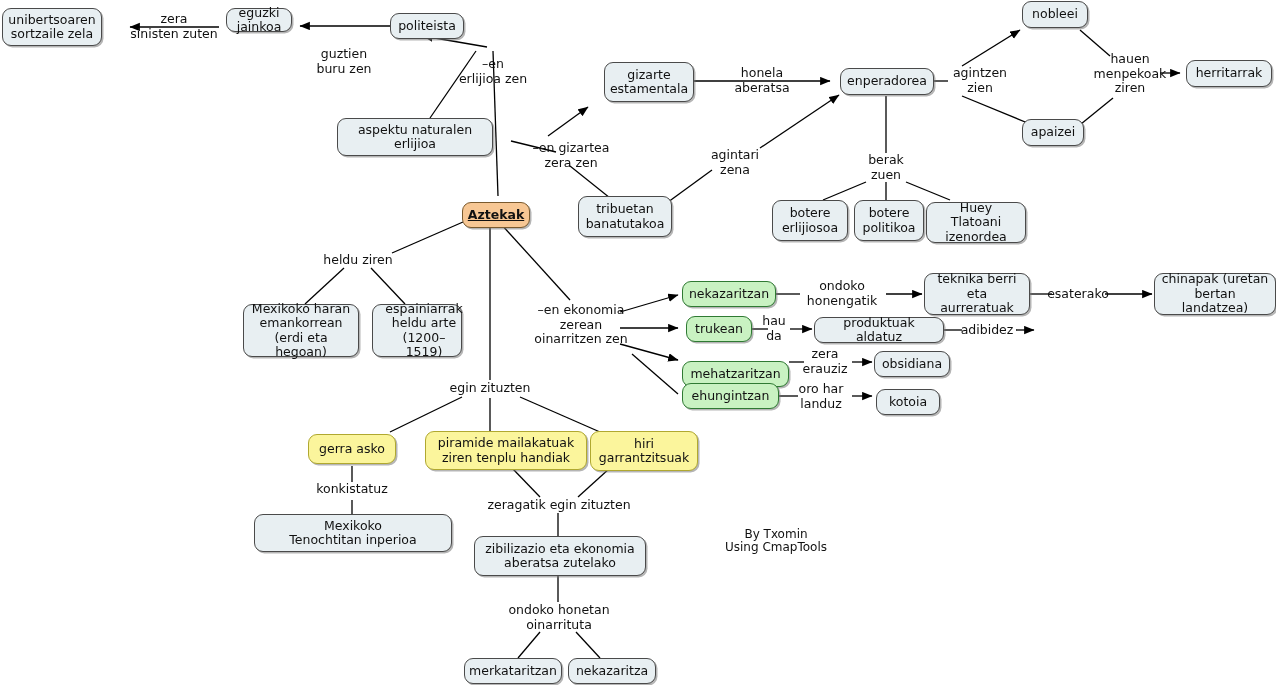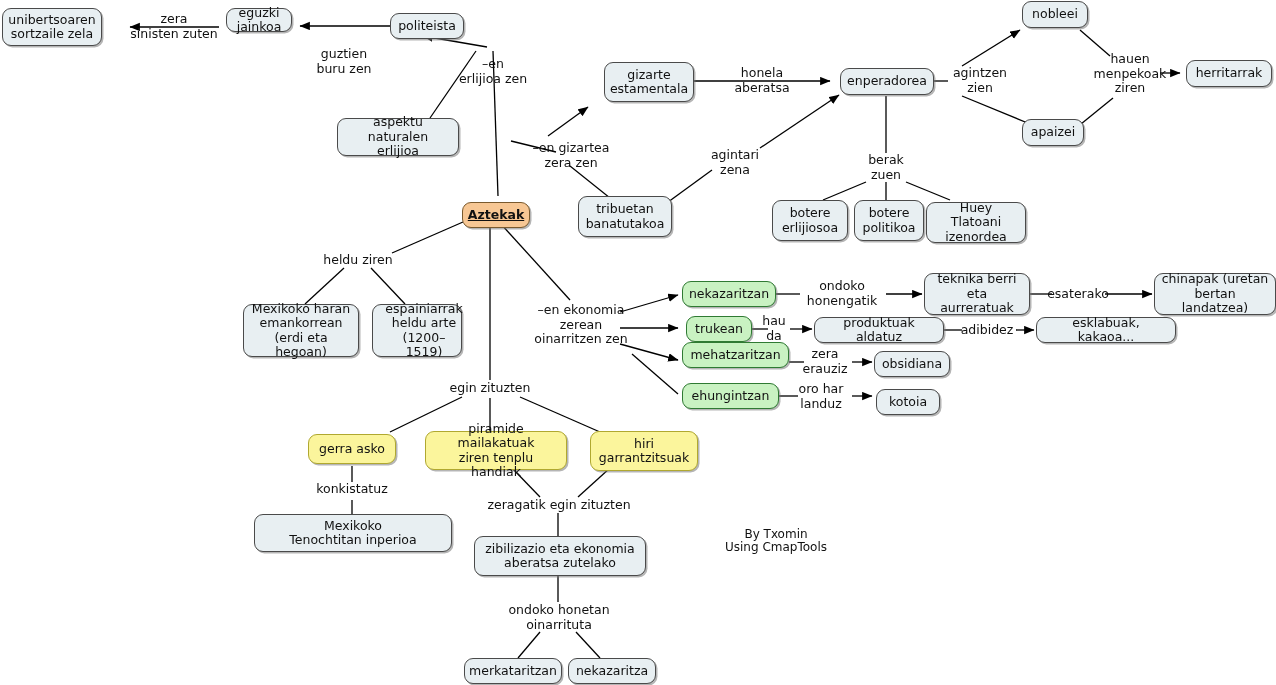--- a/index.html
+++ b/index.html
@@ -156,21 +156,21 @@
       <line x1="540" y1="632" x2="518" y2="658"></line>
       <line x1="576" y1="632" x2="600" y2="658"></line>
     </g>
   </svg>
 
   <div class="node" style="left:2px;top:8px;width:100px;height:38px;">unibertsoaren
 sortzaile zela</div>
   <div class="node" style="left:226px;top:8px;width:66px;height:24px;">eguzki
 jainkoa</div>
   <div class="node" style="left:390px;top:13px;width:74px;height:26px;">politeista</div>
-  <div class="node" style="left:337px;top:118px;width:122px;height:38px;">aspektu naturalen
+  <div class="node" style="left:337px;top:118px;width:156px;height:38px;">aspektu naturalen
 erlijioa</div>
 
   <div class="node" style="left:604px;top:62px;width:90px;height:40px;">gizarte
 estamentala</div>
   <div class="node" style="left:840px;top:68px;width:94px;height:27px;">enperadorea</div>
   <div class="node" style="left:1022px;top:1px;width:66px;height:27px;">nobleei</div>
   <div class="node" style="left:1022px;top:119px;width:62px;height:27px;">apaizei</div>
   <div class="node" style="left:1186px;top:60px;width:86px;height:27px;">herritarrak</div>
   <div class="node" style="left:578px;top:196px;width:94px;height:41px;">tribuetan
 banatutakoa</div>
@@ -185,34 +185,33 @@
 
   <div class="node" style="left:243px;top:304px;width:116px;height:53px;">Mexikoko haran
 emankorrean
 (erdi eta hegoan)</div>
   <div class="node" style="left:372px;top:304px;width:90px;height:53px;padding-left:20px;">espainiarrak
 heldu arte
 (1200–1519)</div>
 
   <div class="node green" style="left:682px;top:281px;width:94px;height:26px;">nekazaritzan</div>
   <div class="node green" style="left:686px;top:316px;width:66px;height:26px;">trukean</div>
-  <div class="node green" style="left:682px;top:342px;width:107px;height:26px;">mehatzaritzan</div>
+  <div class="node green" style="left:682px;top:361px;width:107px;height:26px;">mehatzaritzan</div>
   <div class="node green" style="left:682px;top:383px;width:97px;height:26px;">ehungintzan</div>
 
   <div class="node" style="left:924px;top:273px;width:106px;height:42px;">teknika berri
 eta aurreratuak</div>
   <div class="node" style="left:1154px;top:273px;width:122px;height:42px;">chinapak (uretan
 bertan landatzea)</div>
   <div class="node" style="left:814px;top:317px;width:130px;height:26px;">produktuak aldatuz</div>
-  <div class="node" style="left:1036px;top:317px;width:140px;height:26px;">esklabuak, kakaoa...</div>
   <div class="node" style="left:874px;top:351px;width:76px;height:26px;">obsidiana</div>
   <div class="node" style="left:876px;top:389px;width:64px;height:26px;">kotoia</div>
 
   <div class="node yellow" style="left:308px;top:434px;width:88px;height:30px;">gerra asko</div>
-  <div class="node yellow" style="left:425px;top:431px;width:142px;height:39px;">piramide mailakatuak
+  <div class="node yellow" style="left:425px;top:431px;width:162px;height:39px;">piramide mailakatuak
 ziren tenplu handiak</div>
   <div class="node yellow" style="left:590px;top:431px;width:108px;height:40px;">hiri
 garrantzitsuak</div>
 
   <div class="node" style="left:254px;top:514px;width:198px;height:38px;">Mexikoko
 Tenochtitan inperioa</div>
   <div class="node" style="left:474px;top:536px;width:172px;height:40px;">zibilizazio eta ekonomia
 aberatsa zutelako</div>
   <div class="node" style="left:464px;top:658px;width:98px;height:26px;">merkataritzan</div>
   <div class="node" style="left:568px;top:658px;width:88px;height:26px;">nekazaritza</div>

